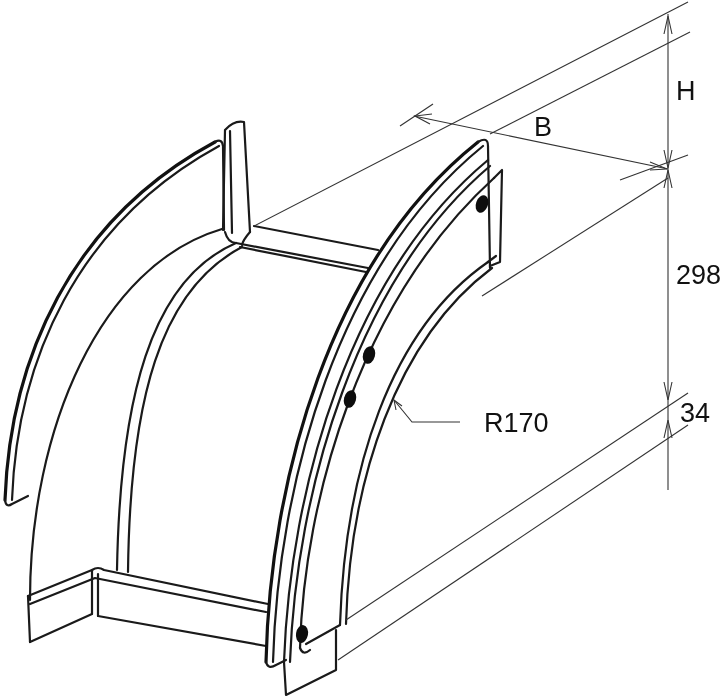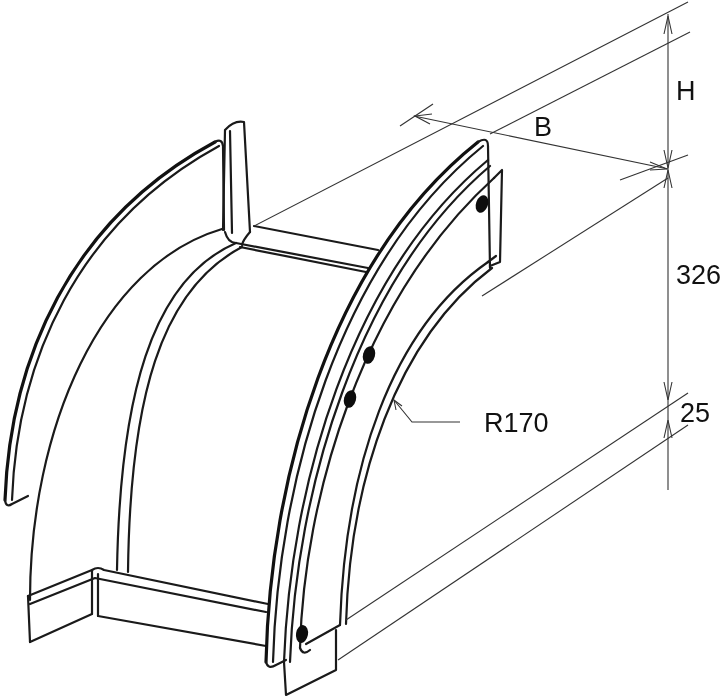--- a/index.html
+++ b/index.html
@@ -120,15 +120,15 @@
     <path class="arrow" d="M432 114 L 415 116 L 430 124"></path>
     <path class="arrow" d="M650 162 L 667 169 L 650 170"></path>
 
     <path class="dim" d="M394 400 L 412 422 L 460 422"></path>
     <path class="arrow" d="M396 410 L 394 400 L 402 406"></path>
   </g>
 </svg>
 
 <div class="label" style="left:676px; top:78px;">H</div>
 <div class="label" style="left:534px; top:114px;">B</div>
-<div class="label" style="left:676px; top:262px;">326</div>
-<div class="label" style="left:680px; top:400px;">25</div>
+<div class="label" style="left:676px; top:262px;">298</div>
+<div class="label" style="left:680px; top:400px;">34</div>
 <div class="label" style="left:484px; top:410px;">R170</div>
 
 </body></html>

